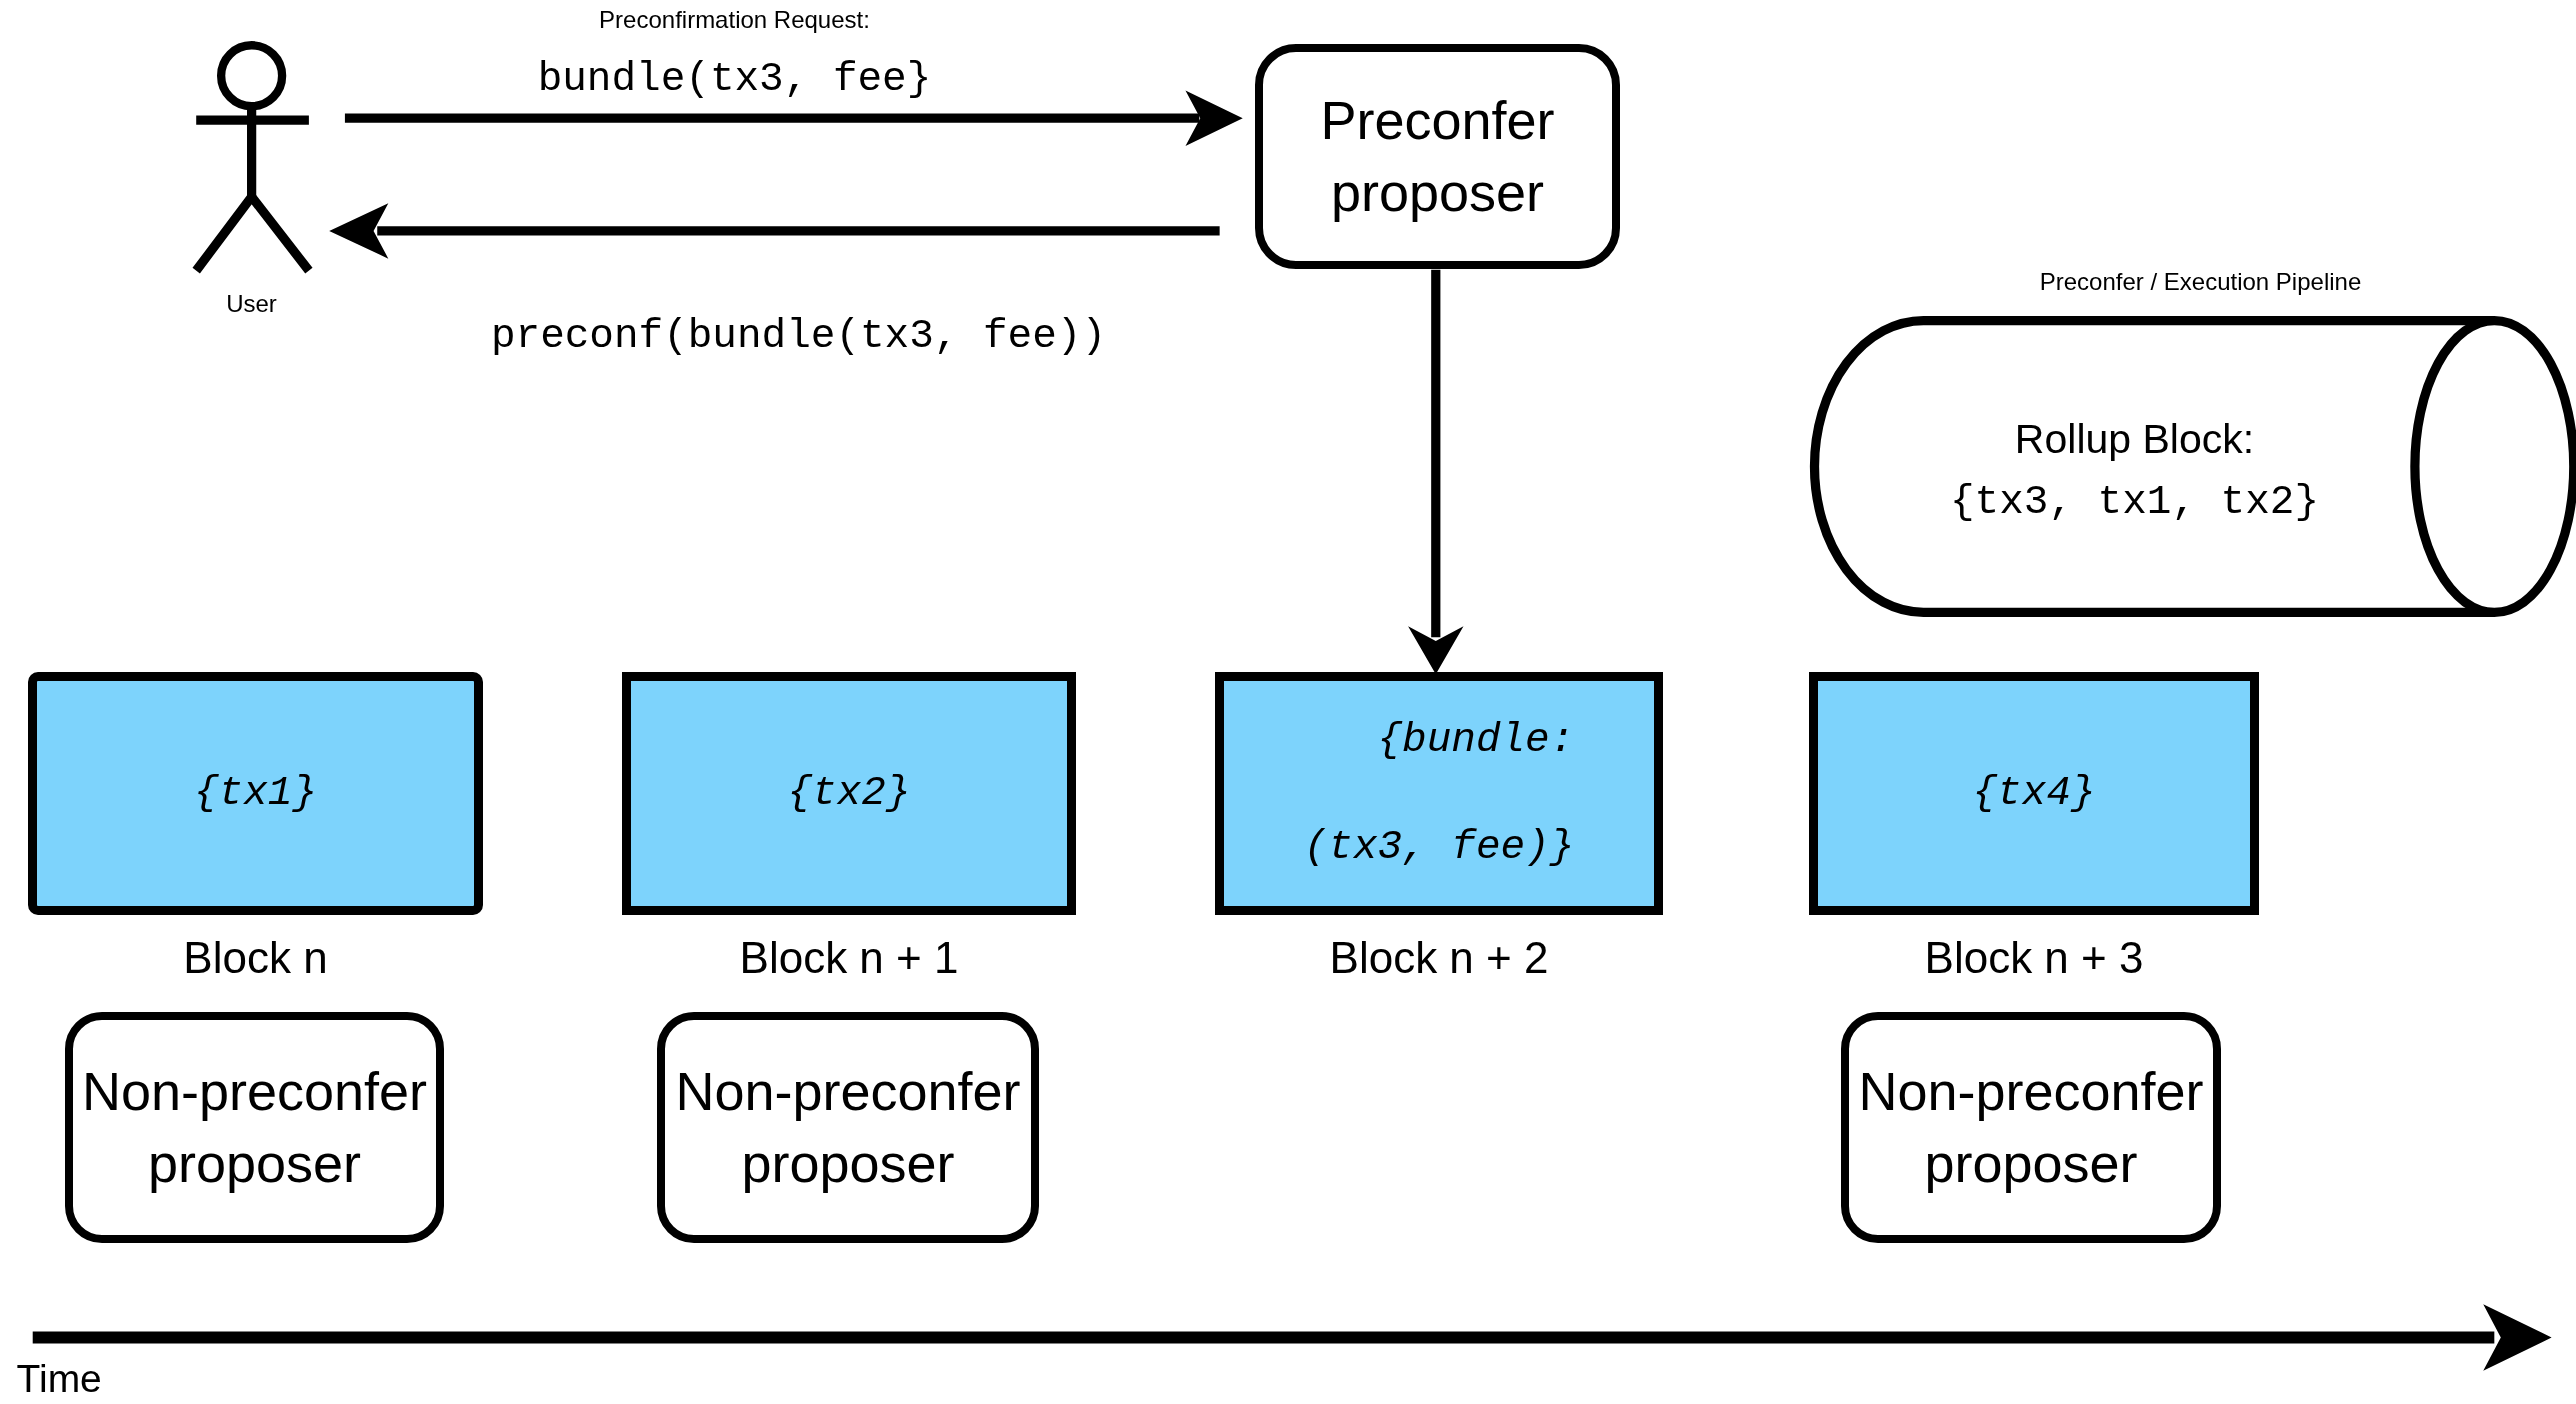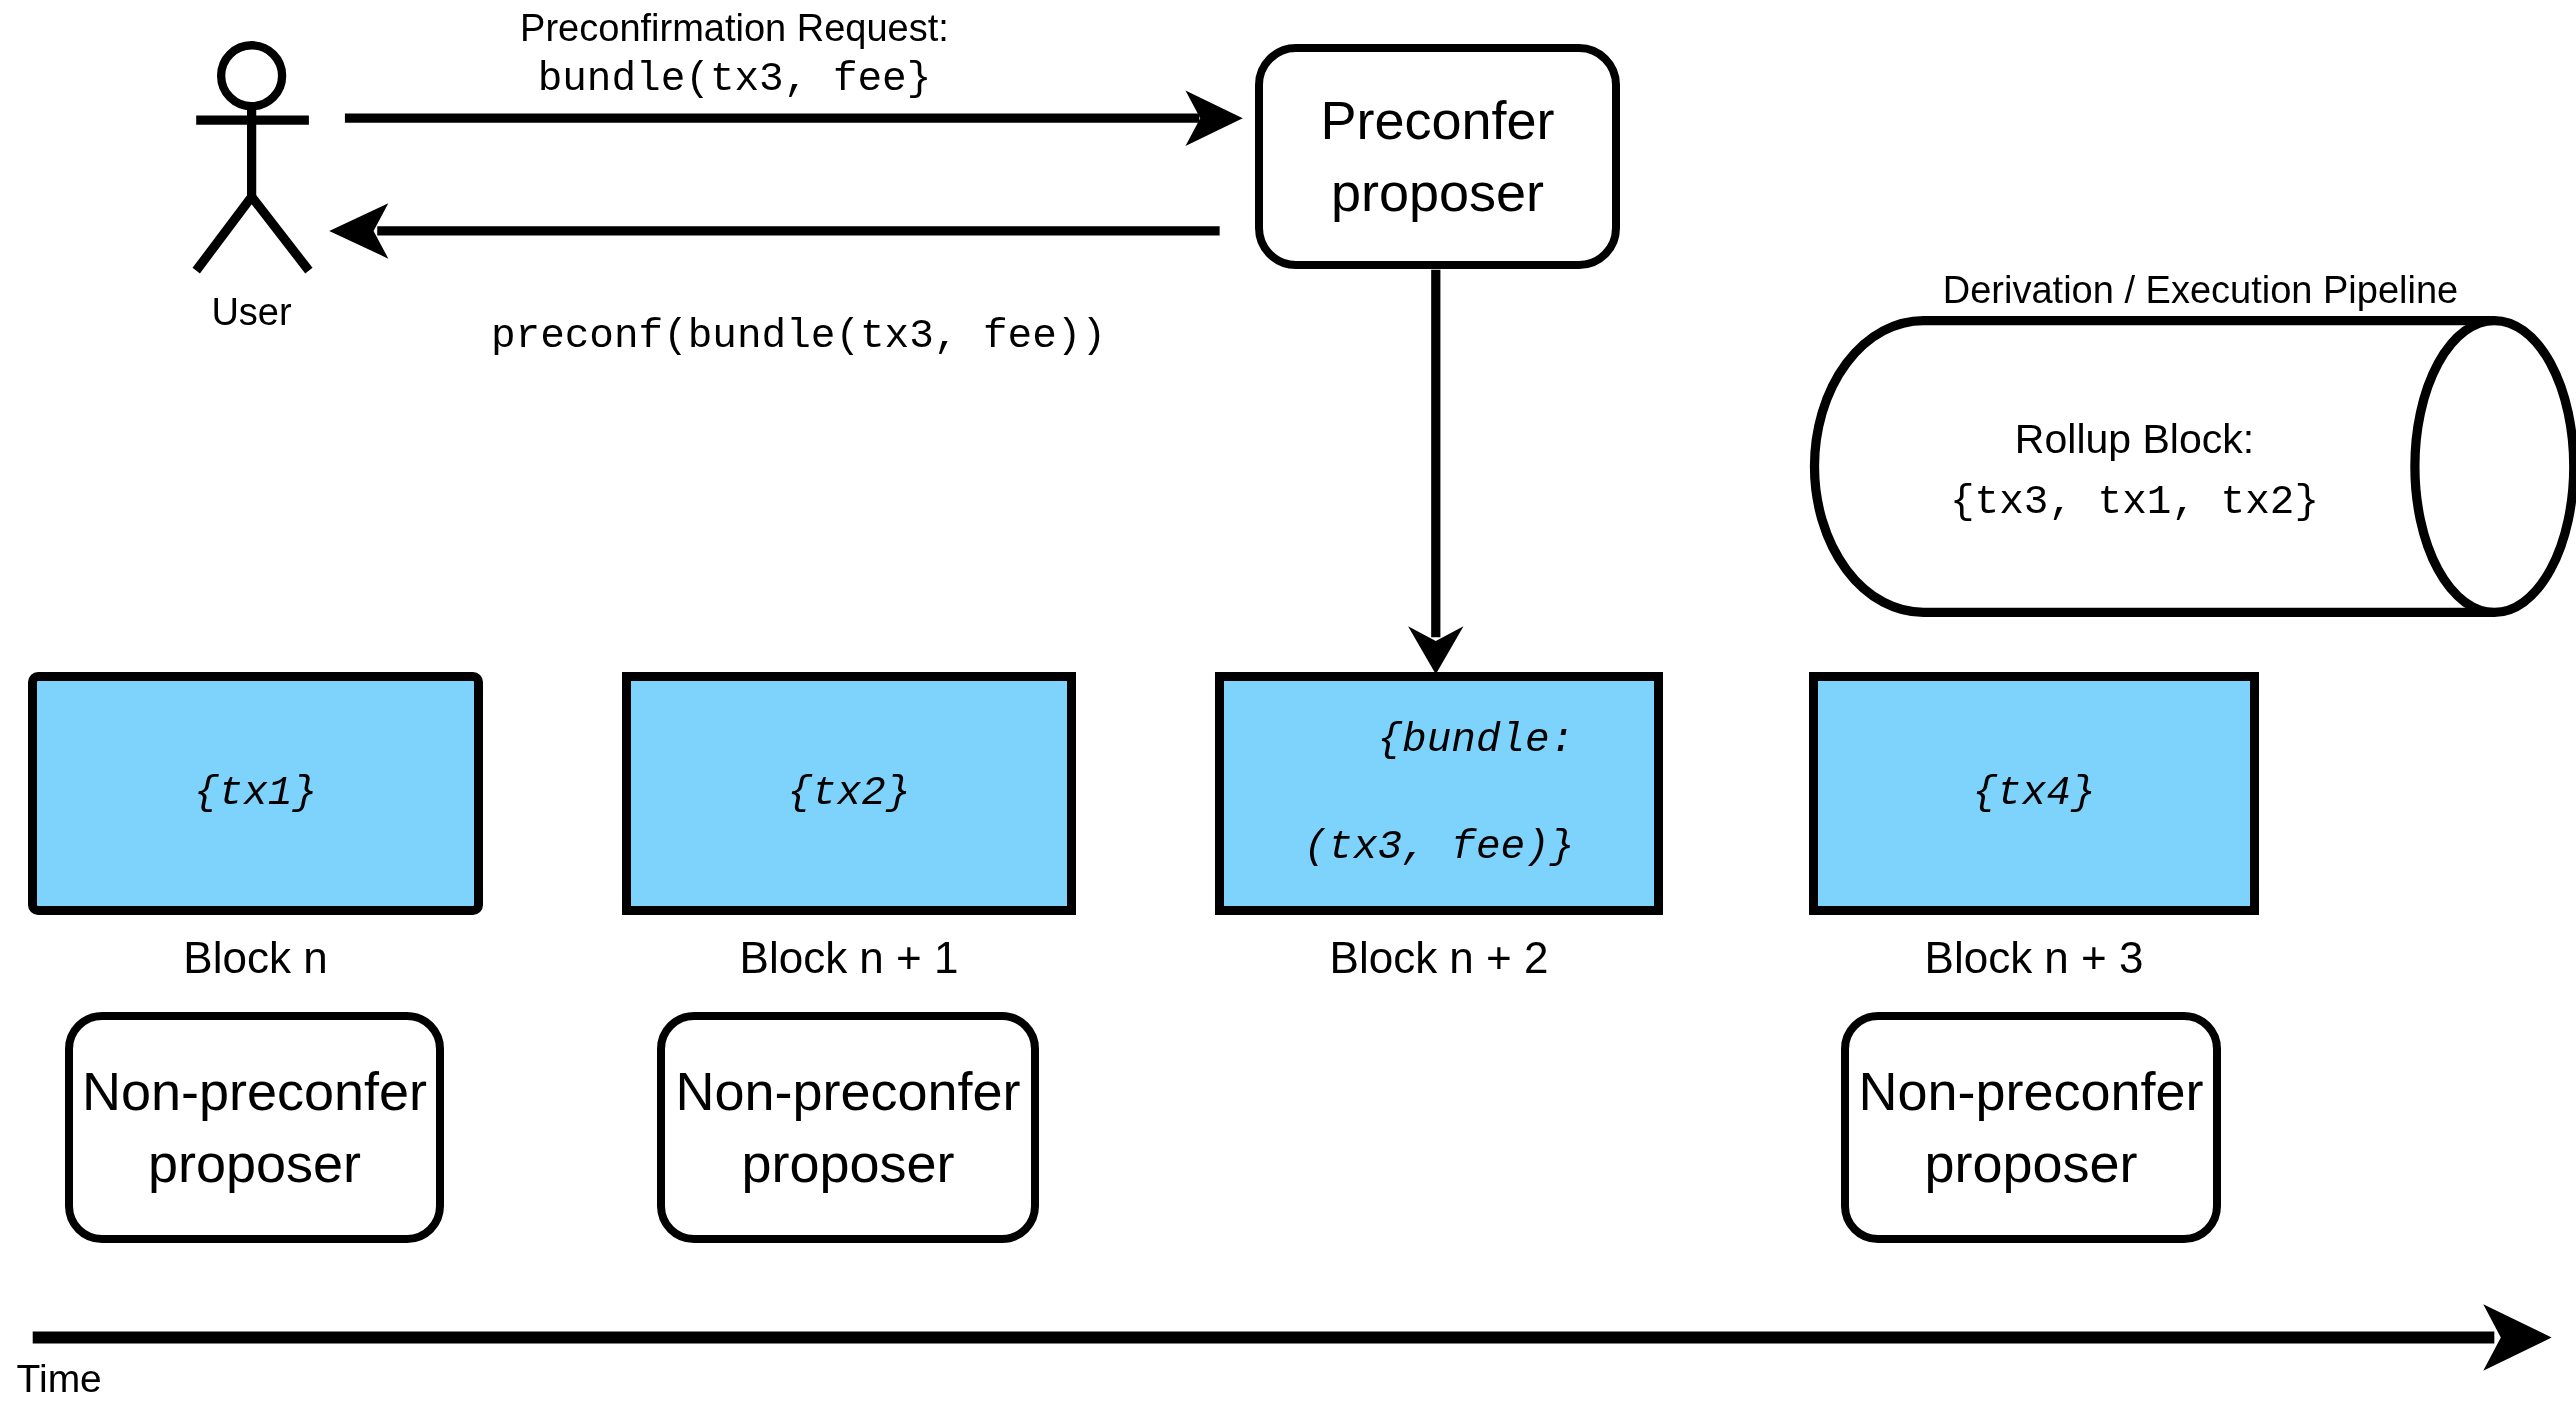--- a/index.html
+++ b/index.html
@@ -16,21 +16,21 @@
     color: #000000;
     overflow: hidden;
   }
   #wires {
     position: absolute;
     left: 0; top: 0;
     width: 2576px; height: 1404px;
   }
   .abs { position: absolute; }
   .center-text { text-align: center; }
-  .sans-40 { font-size: 38px; line-height: 1.2; }
+  .sans-40 { font-size: 24px; line-height: 1.2; }
   .mono {
     font-family: "Liberation Mono", "DejaVu Sans Mono", monospace;
     font-size: 41px;
     line-height: 1.2;
   }
   .label-bold {
     font-weight: normal;
     font-size: 44px;
   }
   .node-box {
@@ -114,21 +114,21 @@
 
   <div class="abs center-text mono" style="left:475px; top:312px; width:647px;">preconf(bundle(tx3, fee))</div>
 
   <div class="abs center-text sans-40" style="left:113px; top:290px; width:277px;">User</div>
 
   <div class="abs node-box" style="left:1255px; top:44px; width:365px; height:225px;">
     <span>Preconfer
 proposer</span>
   </div>
 
-  <div class="abs center-text sans-40" style="left:1877px; top:268px; width:647px;">Derivation / Execution Pipeline</div>
+  <div class="abs center-text sans-40" style="left:1877px; top:268px; width:647px;">Preconfer / Execution Pipeline</div>
   <div class="abs pipeline-text" style="left:1839px; top:397px; width:591px; height:148px;">
     <div class="sans-40" style="font-size:41px;">Rollup Block:</div>
     <div class="mono">{tx3, tx1, tx2}</div>
   </div>
 
   <div class="abs block-box" style="left:28px; top:672px; width:455px; height:243px;border-radius:10px;">
     <span class="mono">{tx1}</span>
   </div>
   <div class="abs center-text label-bold" style="left:28px; top:933px; width:455px;">Block n</div>
   <div class="abs node-box" style="left:65px; top:1012px; width:379px; height:231px; border-radius:37px;">

